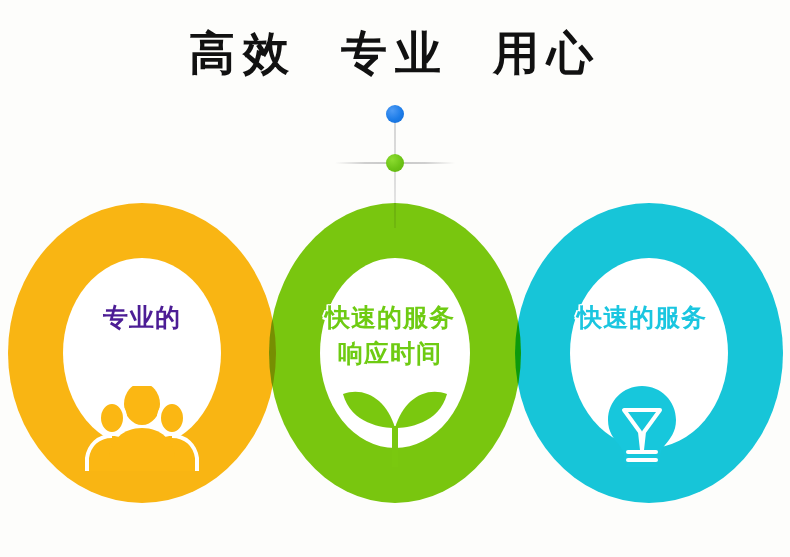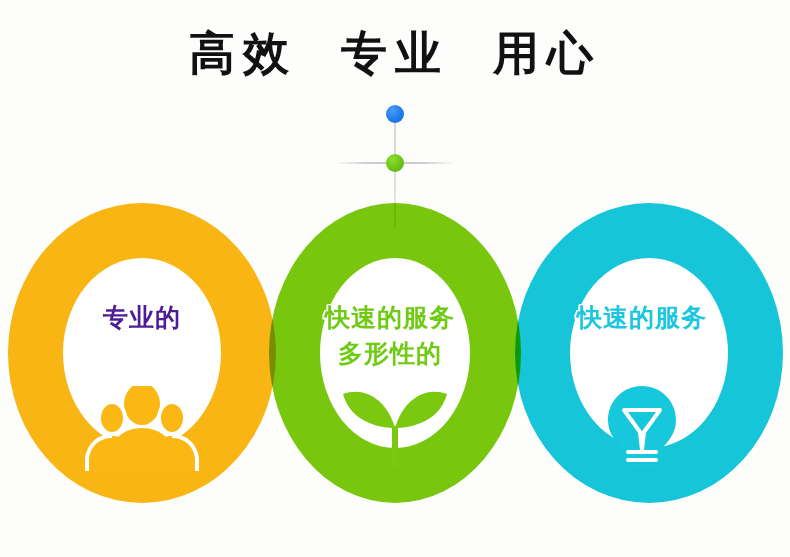--- a/index.html
+++ b/index.html
@@ -230,21 +230,21 @@
         <ellipse cx="40" cy="32" rx="13" ry="16"></ellipse>
         <path d="M15 85c0-13 0-13 0-13 2-13 11-22 25-22"></path>
         <ellipse cx="100" cy="32" rx="13" ry="16"></ellipse>
         <path d="M125 85c0-13 0-13 0-13-2-13-11-22-25-22"></path>
       </g>
     </svg>
   </div>
 
   <div class="card" id="card-2">
     <div class="card-text">快速的服务</div>
-    <div class="card-text">多形性的</div>
+    <div class="card-text">响应时间</div>
   </div>
   <div class="icon-wrap" id="icon-2">
     <svg width="140" height="88" viewBox="0 0 140 88" xmlns="http://www.w3.org/2000/svg">
       <g fill="#7ac80f">
         <path d="M70 46C58 46 26 42 18 12c22-8 44 6 52 34z"></path>
         <path d="M70 46c12 0 44-4 52-34-22-8-44 6-52 34z"></path>
         <rect x="67" y="44" width="6" height="44"></rect>
       </g>
     </svg>
   </div>

